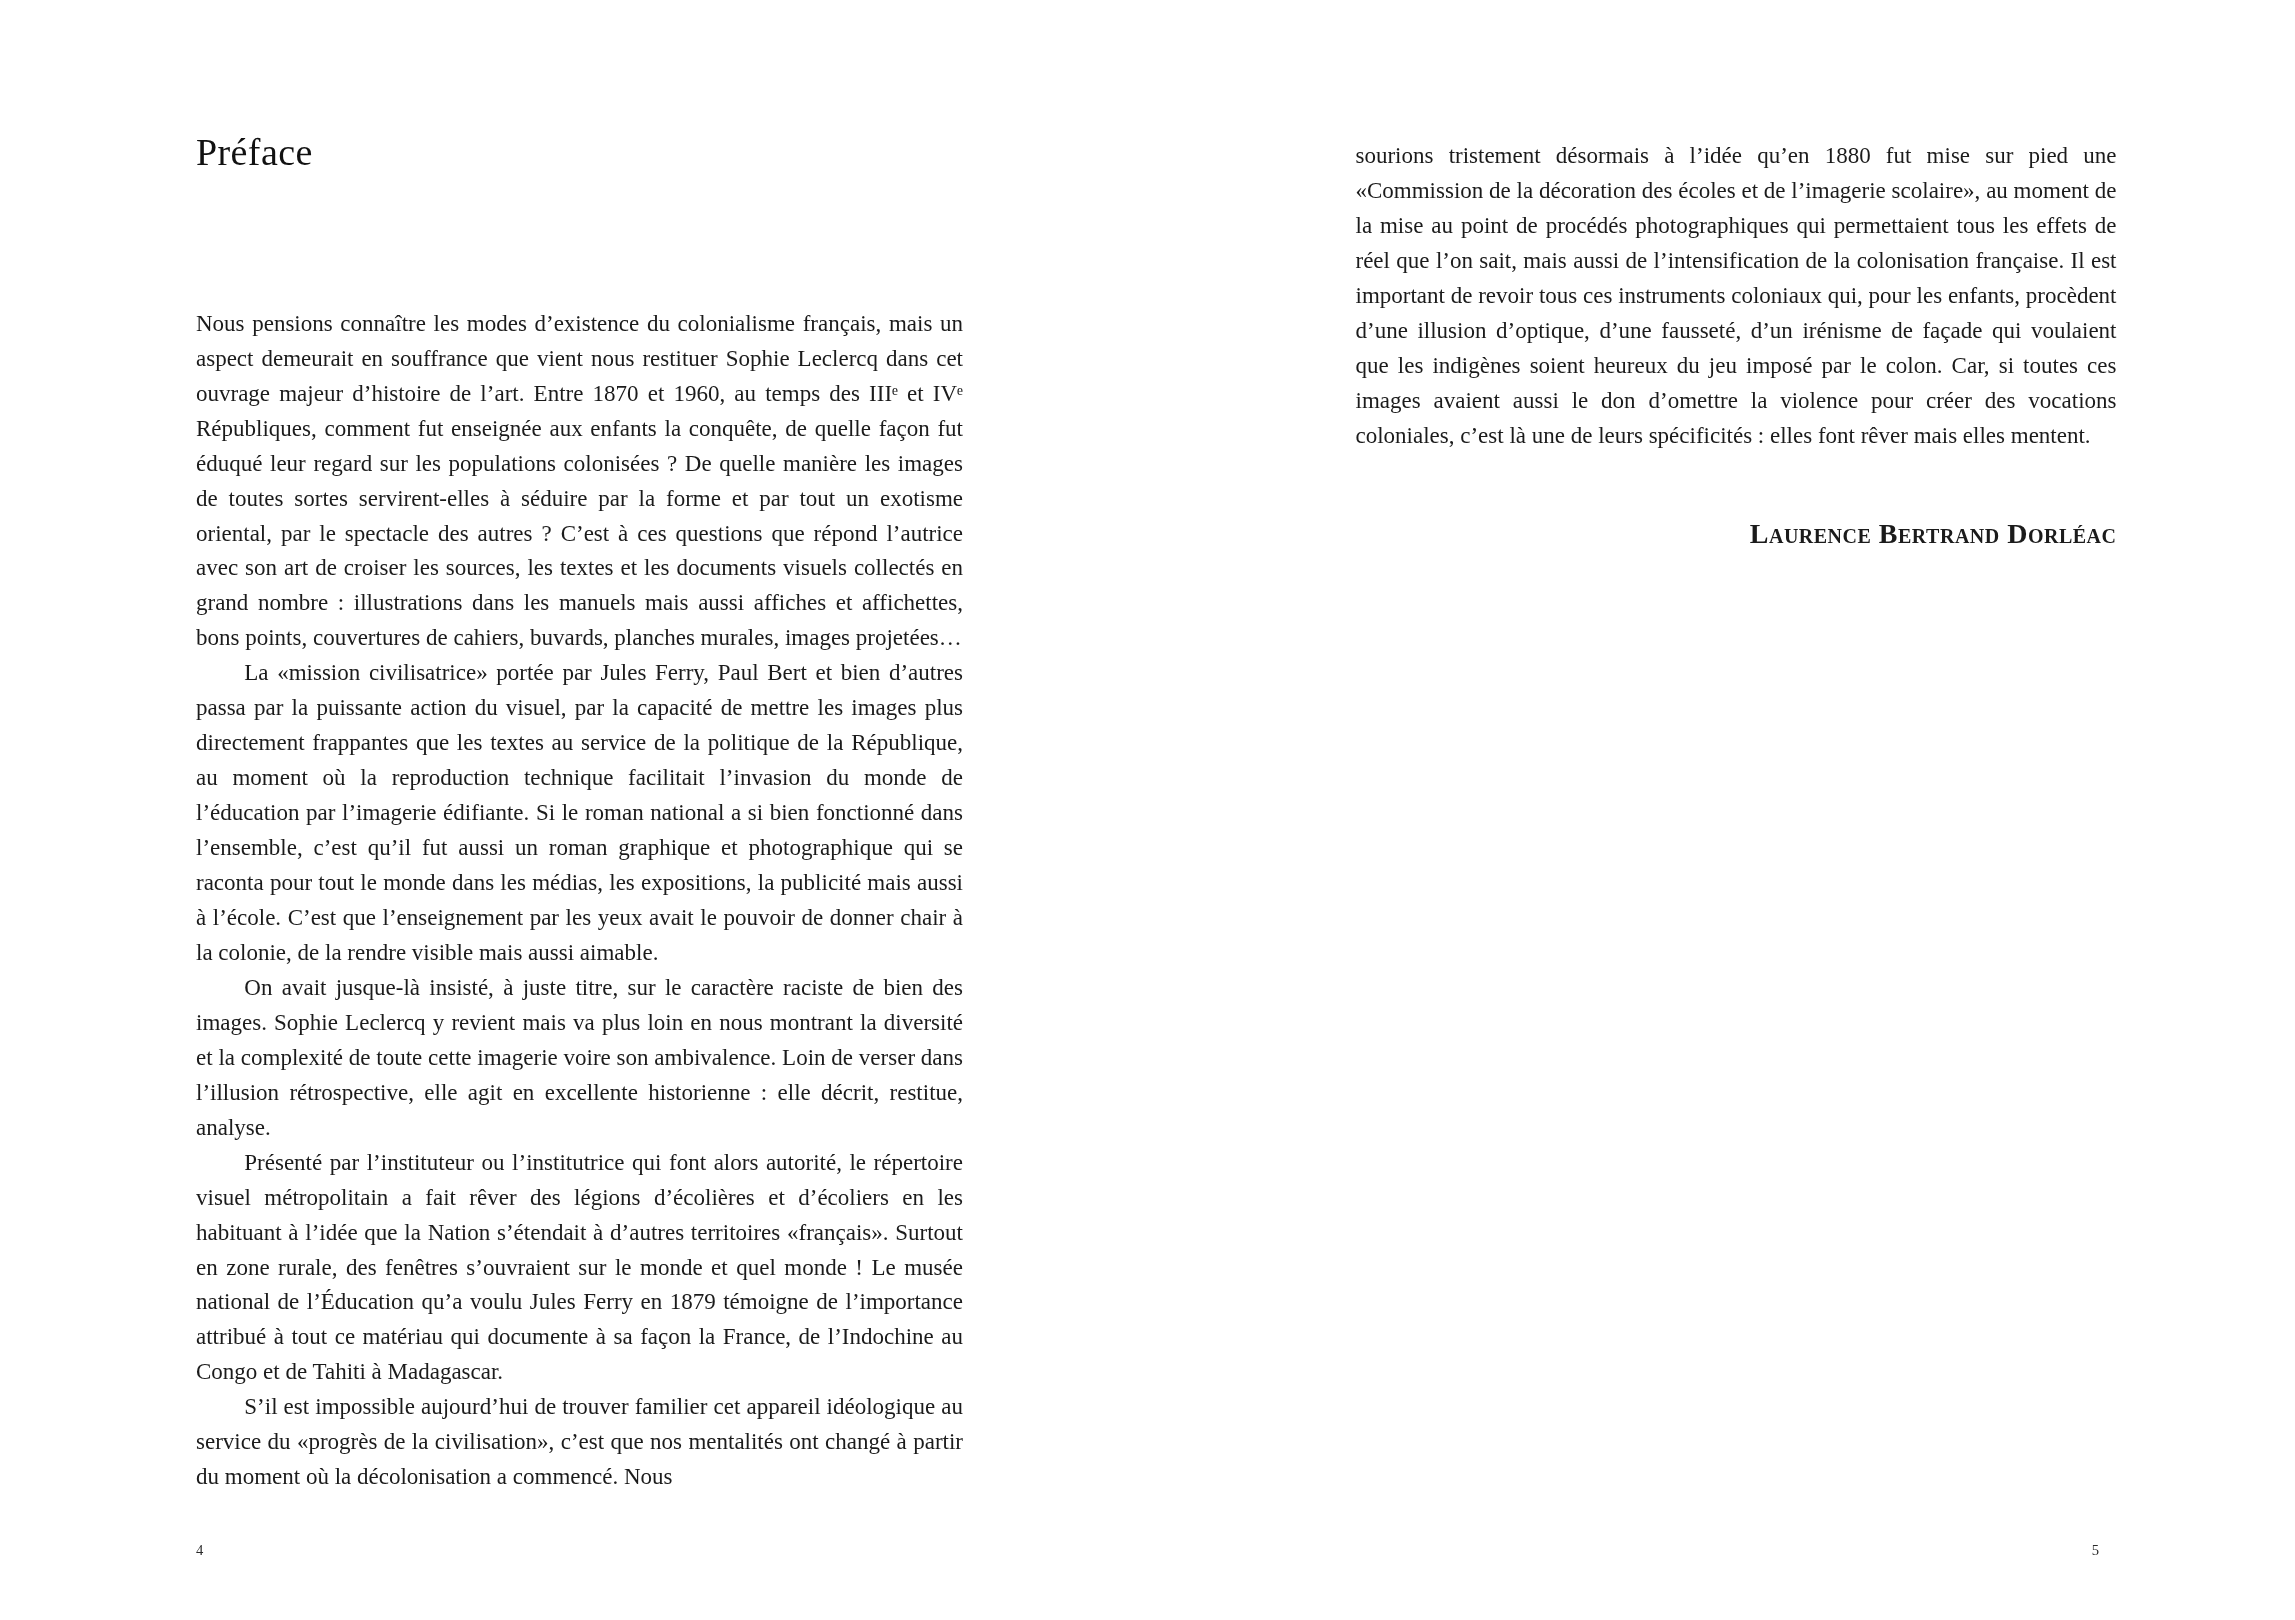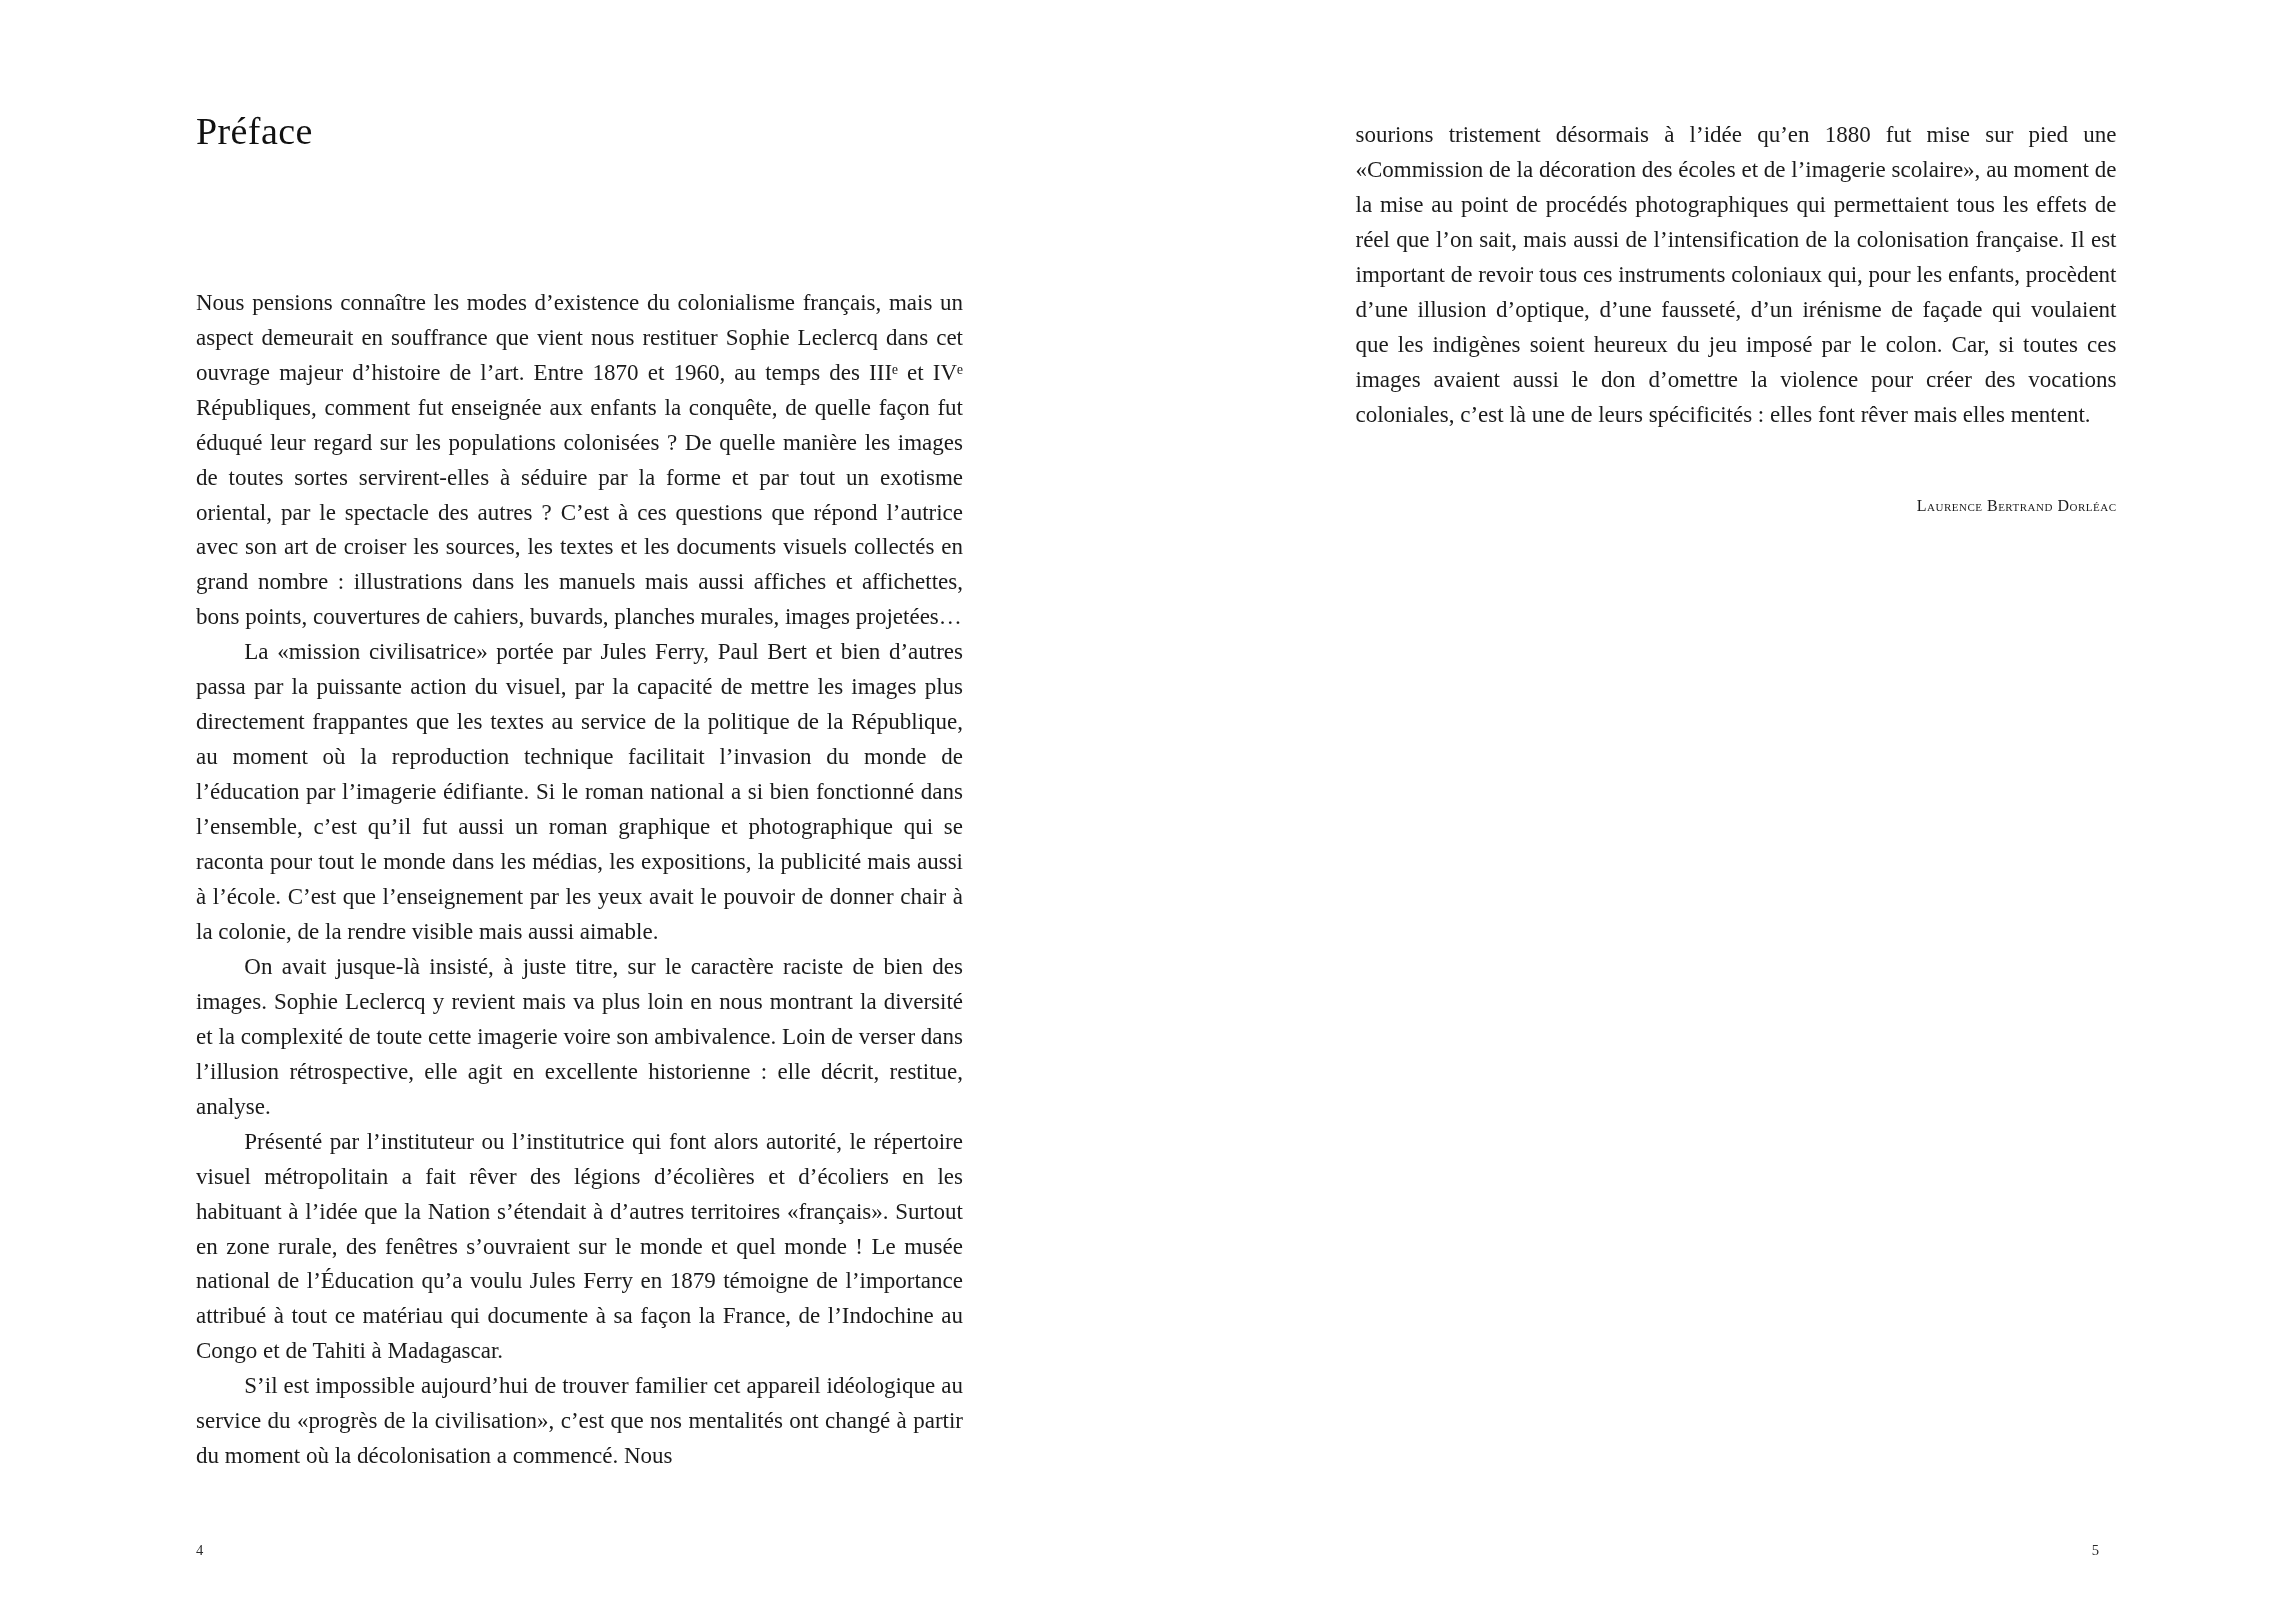--- a/index.html
+++ b/index.html
@@ -13,20 +13,21 @@
     font-family: "Liberation Serif", serif;
     color: #1a1a1a;
     position: relative;
     overflow: hidden;
   }
   .spread {
     position: absolute;
     inset: 0;
     display: flex;
     flex-direction: row;
+    margin-top: 21px;
   }
   .page {
     position: relative;
     width: 50%;
     height: 100%;
     box-sizing: border-box;
   }
   .page-left {
     padding: 0;
   }
@@ -68,24 +69,25 @@
   
   .right-block {
     position: absolute;
     left: 208px;
     top: 118px;
     width: 761px;
   }
   .signature {
     margin-top: 64px;
     text-align: right;
-    font-size: 16px;
+    font-size: 28px;
     letter-spacing: 0.5px;
     font-variant: small-caps;
     color: #1b1b1b;
+    font-weight: bold;
   }
 
   .folio {
     position: absolute;
     bottom: 62px;
     font-size: 14.6px;
     color: #2a2a2a;
     font-family: "Liberation Serif", serif;
   }
   .folio-left {

